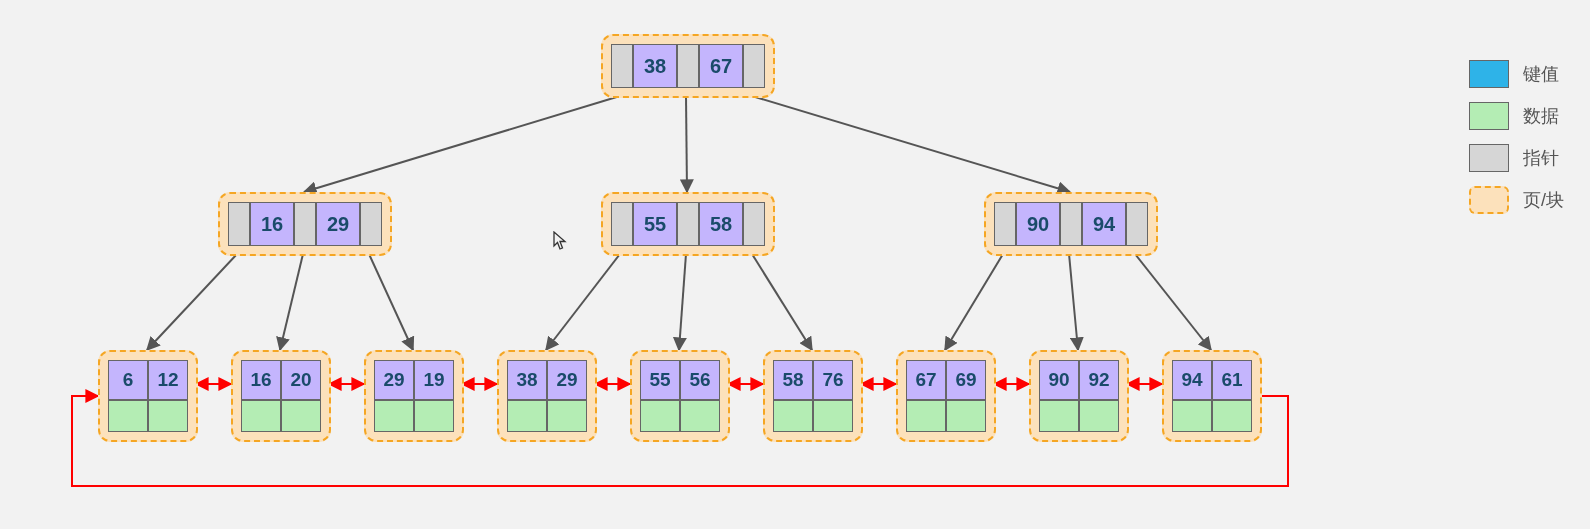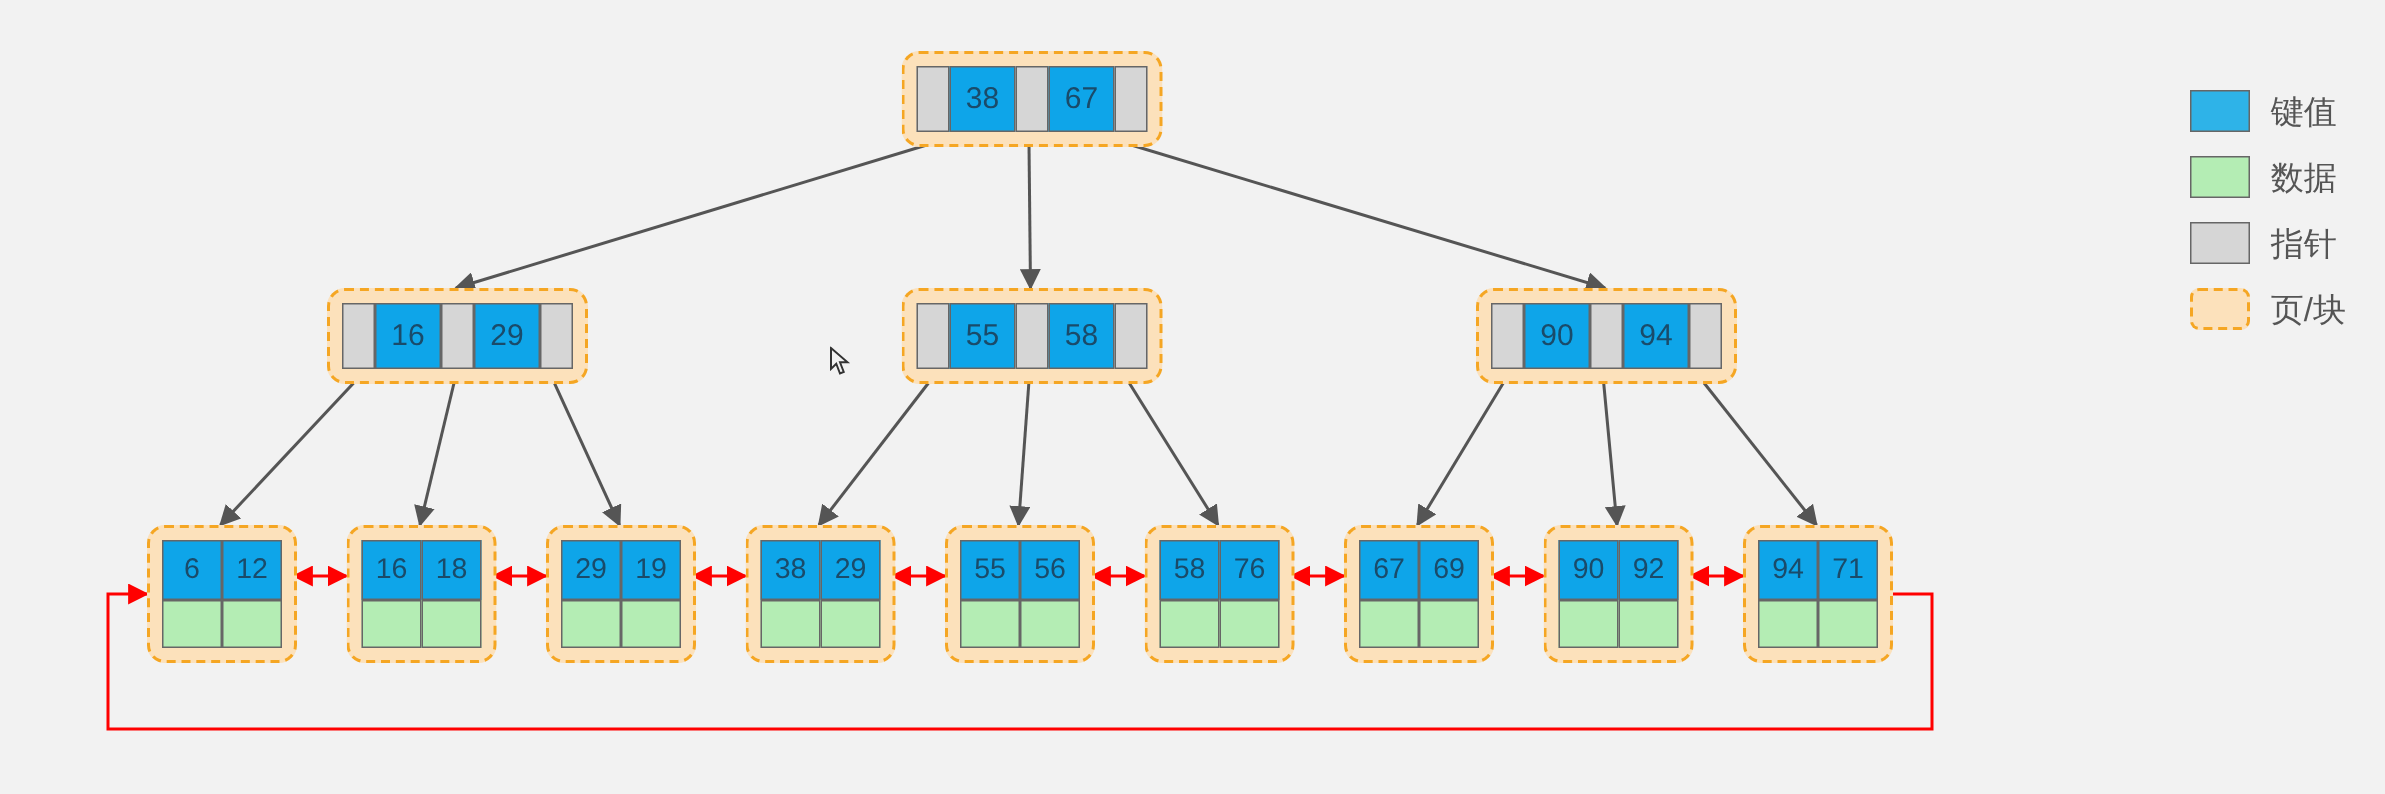--- a/index.html
+++ b/index.html
@@ -36,24 +36,24 @@
     box-sizing: border-box;
     display: flex;
     align-items: center;
     justify-content: center;
     font-size: 20px;
     color: #2a5b7a;
   }
   .key {
     width: 44px;
     height: 44px;
-    background: #0ea5e9;
+    background: #c4b5fd;
     border: 1px solid #666;
     color: #1a4b6a;
-    font-weight: 400;
+    font-weight: 700;
   }
   .key.small { width: 40px; height: 40px; font-size: 19px; }
   .ptr {
     width: 22px;
     height: 44px;
     background: #d6d6d6;
     border: 1px solid #666;
   }
   .data {
     width: 40px;
@@ -64,22 +64,23 @@
   .legend {
     position: absolute;
     right: 26px;
     top: 60px;
     display: flex;
     flex-direction: column;
     gap: 14px;
   }
   .legend-item {
     display: flex;
+    align-items: center;
     gap: 14px;
-    font-size: 22px;
+    font-size: 18px;
     color: #555;
   }
   .swatch {
     width: 40px;
     height: 28px;
     border: 1px solid #666;
     box-sizing: border-box;
   }
   .swatch.key-sw   { background: #2eb3e8; }
   .swatch.data-sw  { background: #b4edb4; }
@@ -176,21 +177,21 @@
       <div class="cell key small">12</div>
     </div>
     <div class="row">
       <div class="cell data"></div>
       <div class="cell data"></div>
     </div>
   </div>
   <div class="page leaf" id="leaf1" style="left: 231px; top: 350px;">
     <div class="row">
       <div class="cell key small">16</div>
-      <div class="cell key small">18</div>
+      <div class="cell key small">20</div>
     </div>
     <div class="row">
       <div class="cell data"></div>
       <div class="cell data"></div>
     </div>
   </div>
   <div class="page leaf" id="leaf2" style="left: 364px; top: 350px;">
     <div class="row">
       <div class="cell key small">29</div>
       <div class="cell key small">19</div>
@@ -246,21 +247,21 @@
       <div class="cell key small">92</div>
     </div>
     <div class="row">
       <div class="cell data"></div>
       <div class="cell data"></div>
     </div>
   </div>
   <div class="page leaf" id="leaf8" style="left: 1162px; top: 350px;">
     <div class="row">
       <div class="cell key small">94</div>
-      <div class="cell key small">71</div>
+      <div class="cell key small">61</div>
     </div>
     <div class="row">
       <div class="cell data"></div>
       <div class="cell data"></div>
     </div>
   </div>
 
   <div class="legend">
     <div class="legend-item">
       <div class="swatch key-sw"></div>

